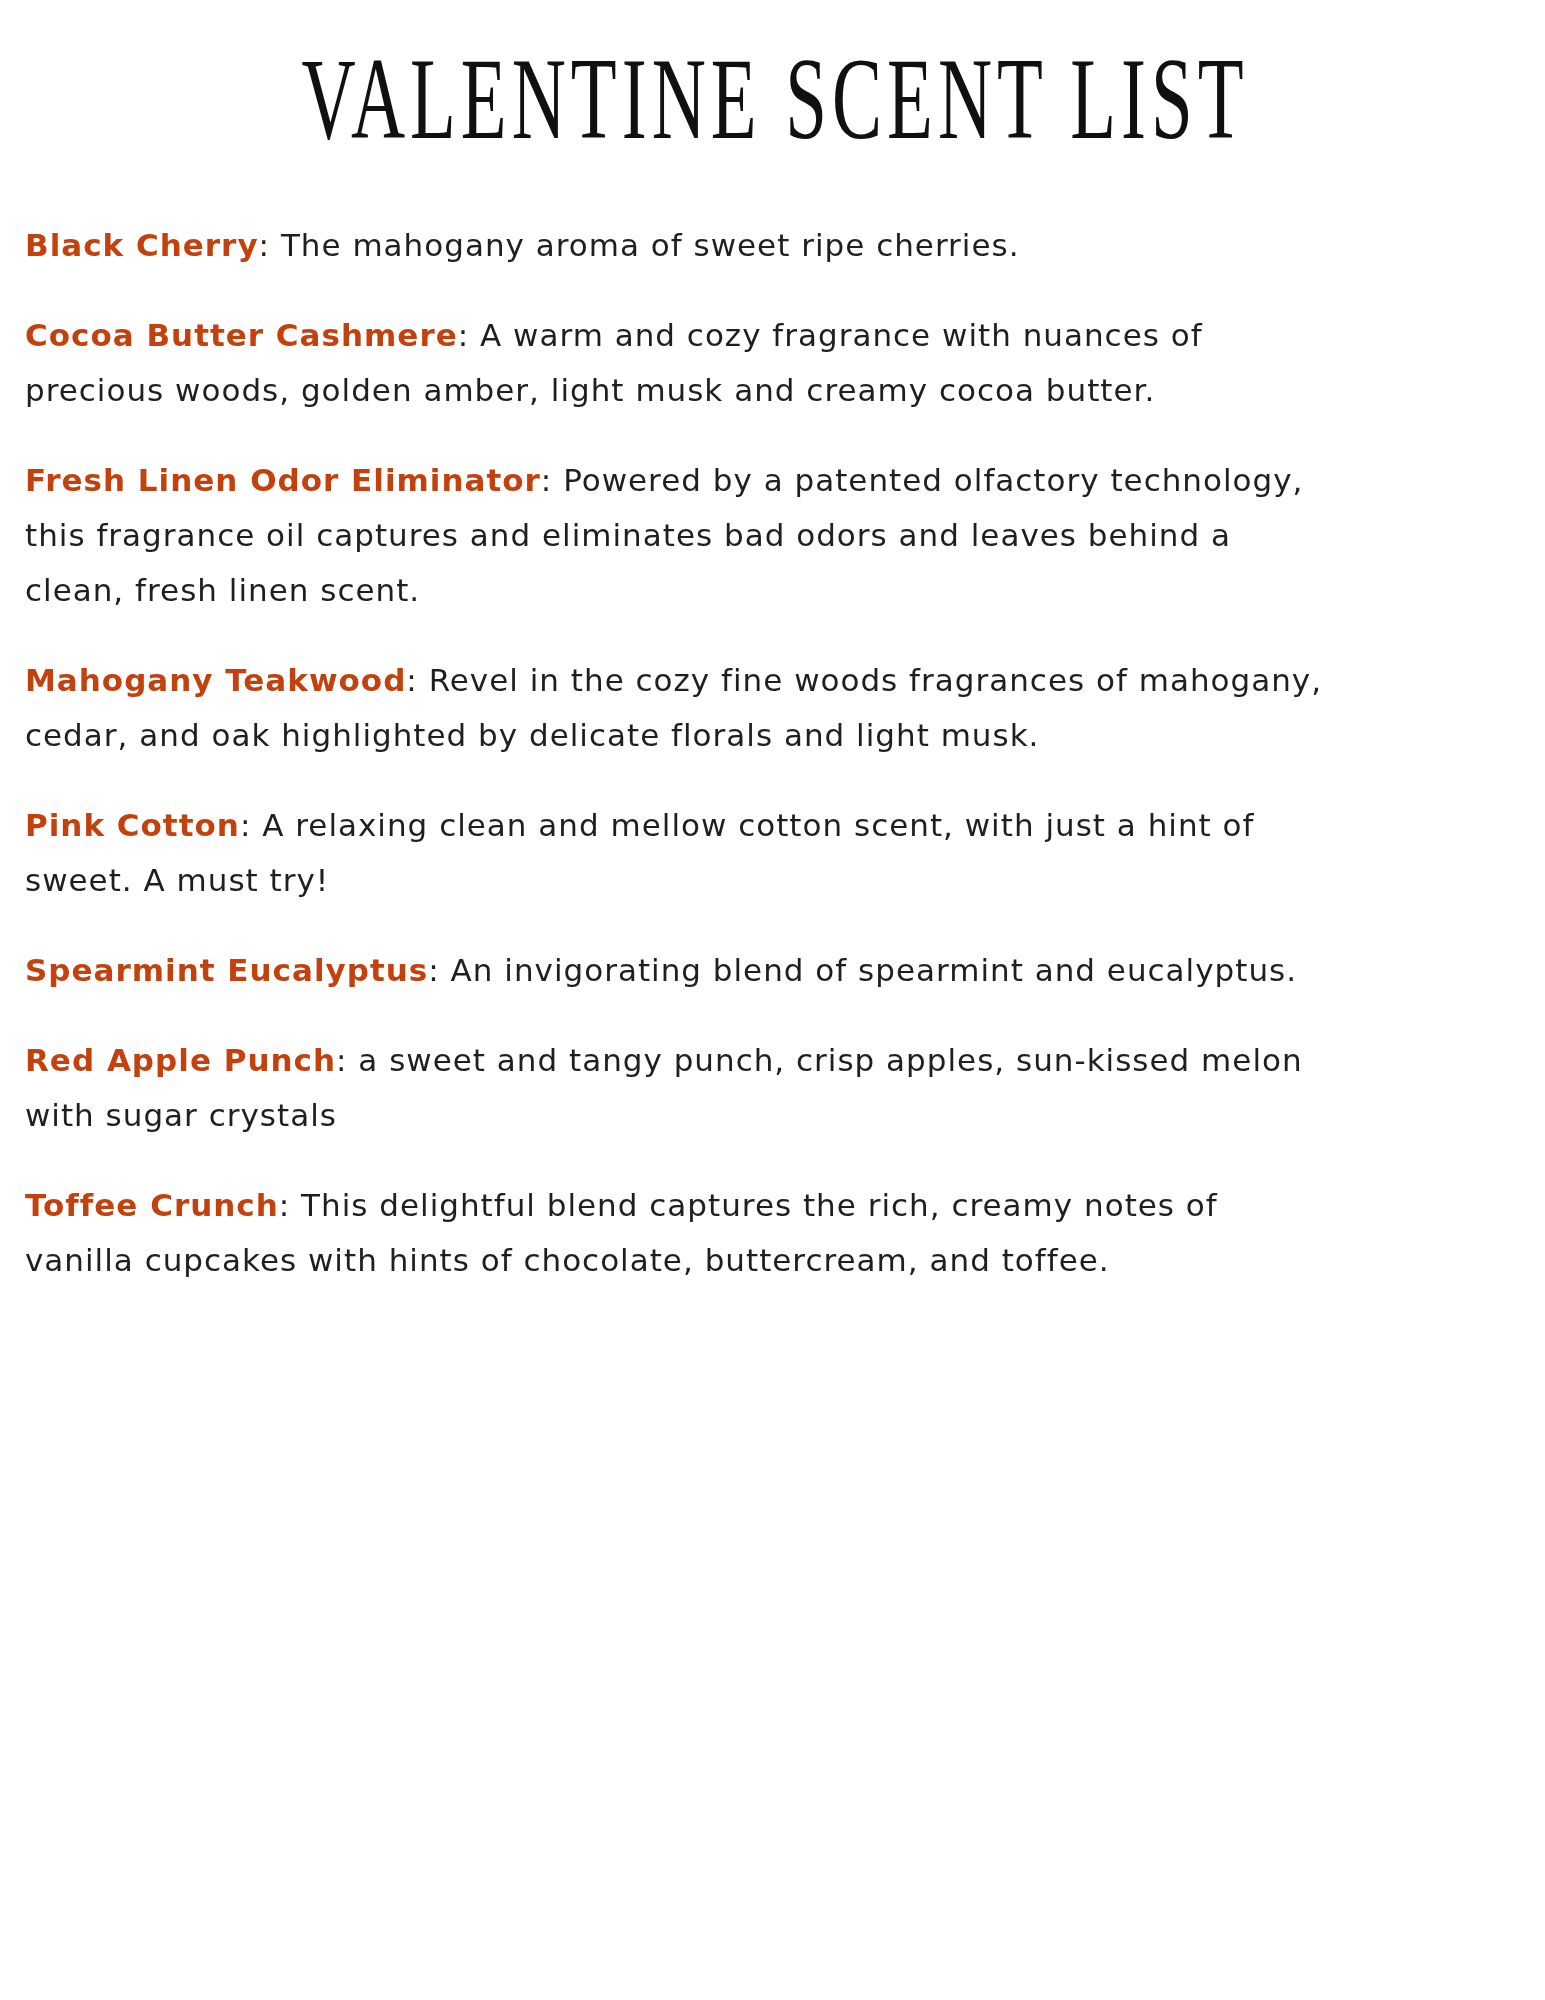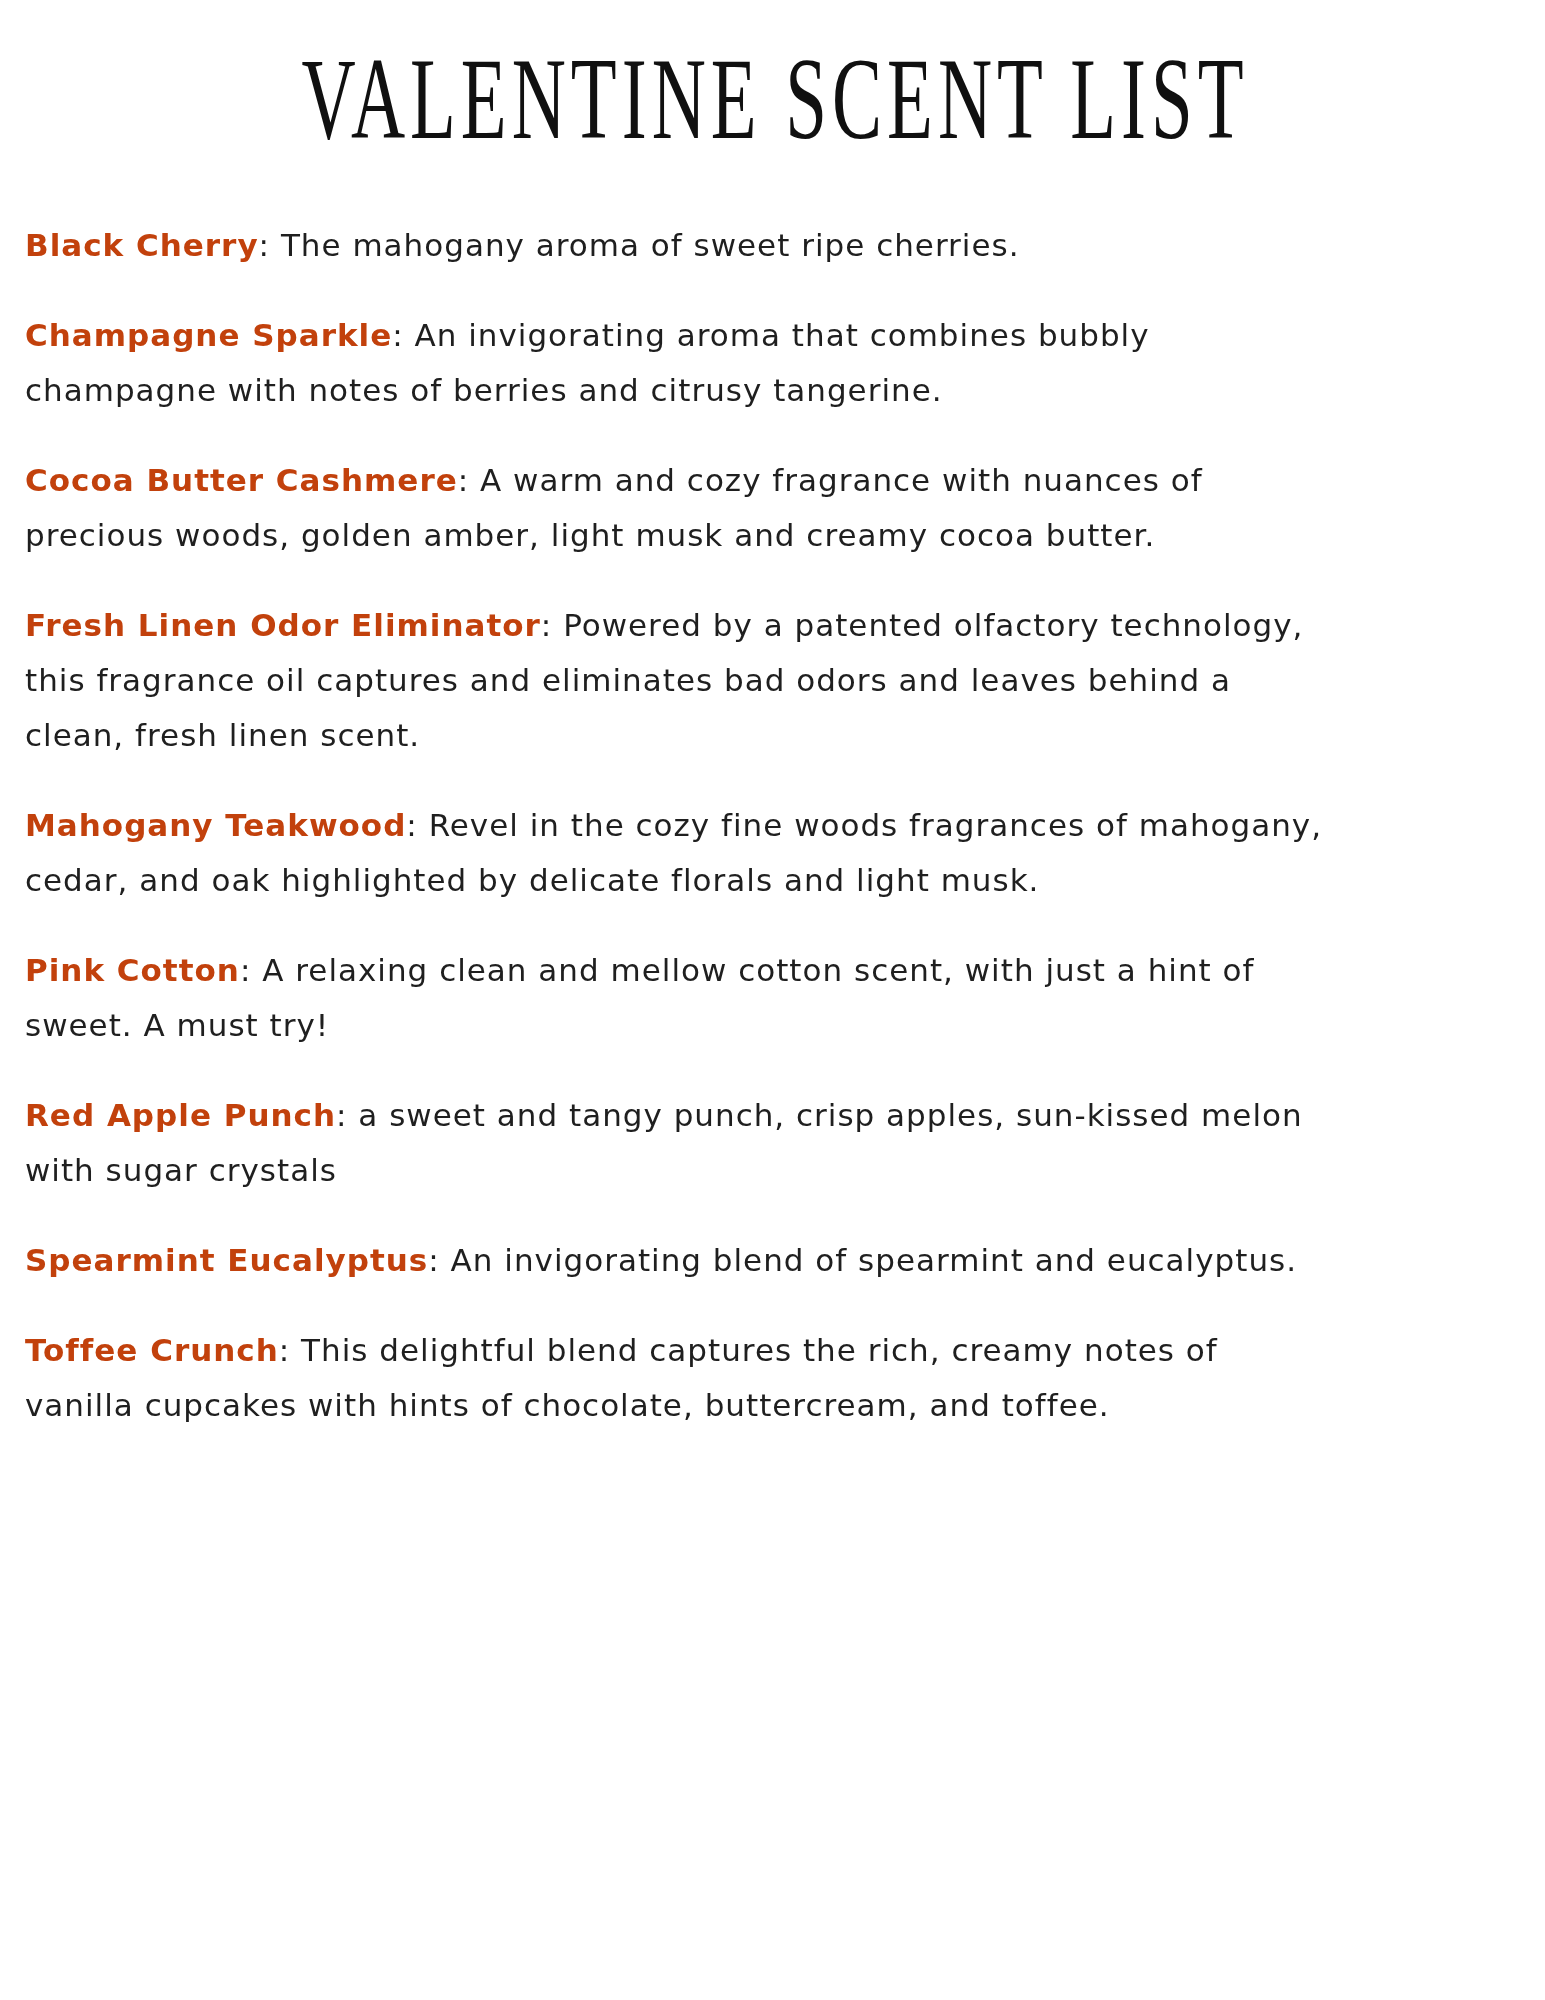--- a/index.html
+++ b/index.html
@@ -48,39 +48,37 @@
 </head>
 <body>
 
 <h1 class="page-title">VALENTINE SCENT LIST</h1>
 
 <div class="scent-list">
 
   <p class="scent-item"><span class="scent-name">Black Cherry</span><span>: The mahogany aroma of sweet ripe cherries.</span></p>
 
 
-  <p class="scent-item"><span class="scent-name">Champagne Sparkle</span><span>: An invigorating aroma that combines bubbly
-champagne with notes of berries and citrusy tangerine.</span></p>
 
   <p class="scent-item"><span class="scent-name">Cocoa Butter Cashmere</span><span>: A warm and cozy fragrance with nuances of
 precious woods, golden amber, light musk and creamy cocoa butter.</span></p>
 
   <p class="scent-item"><span class="scent-name">Fresh Linen Odor Eliminator</span><span>: Powered by a patented olfactory technology,
 this fragrance oil captures and eliminates bad odors and leaves behind a
 clean, fresh linen scent.</span></p>
 
 
   <p class="scent-item"><span class="scent-name">Mahogany Teakwood</span><span>: Revel in the cozy fine woods fragrances of mahogany,
 cedar, and oak highlighted by delicate florals and light musk.</span></p>
 
   <p class="scent-item"><span class="scent-name">Pink Cotton</span><span>: A relaxing clean and mellow cotton scent, with just a hint of
 sweet. A must try!</span></p>
 
+  <p class="scent-item"><span class="scent-name">Spearmint Eucalyptus</span><span>: An invigorating blend of spearmint and eucalyptus.</span></p>
+
   <p class="scent-item"><span class="scent-name">Red Apple Punch</span><span>: a sweet and tangy punch, crisp apples, sun-kissed melon
 with sugar crystals</span></p>
-
-  <p class="scent-item"><span class="scent-name">Spearmint Eucalyptus</span><span>: An invigorating blend of spearmint and eucalyptus.</span></p>
 
   <p class="scent-item"><span class="scent-name">Toffee Crunch</span><span>: This delightful blend captures the rich, creamy notes of
 vanilla cupcakes with hints of chocolate, buttercream, and toffee.</span></p>
 
 
 </div>
 
 </body></html>

